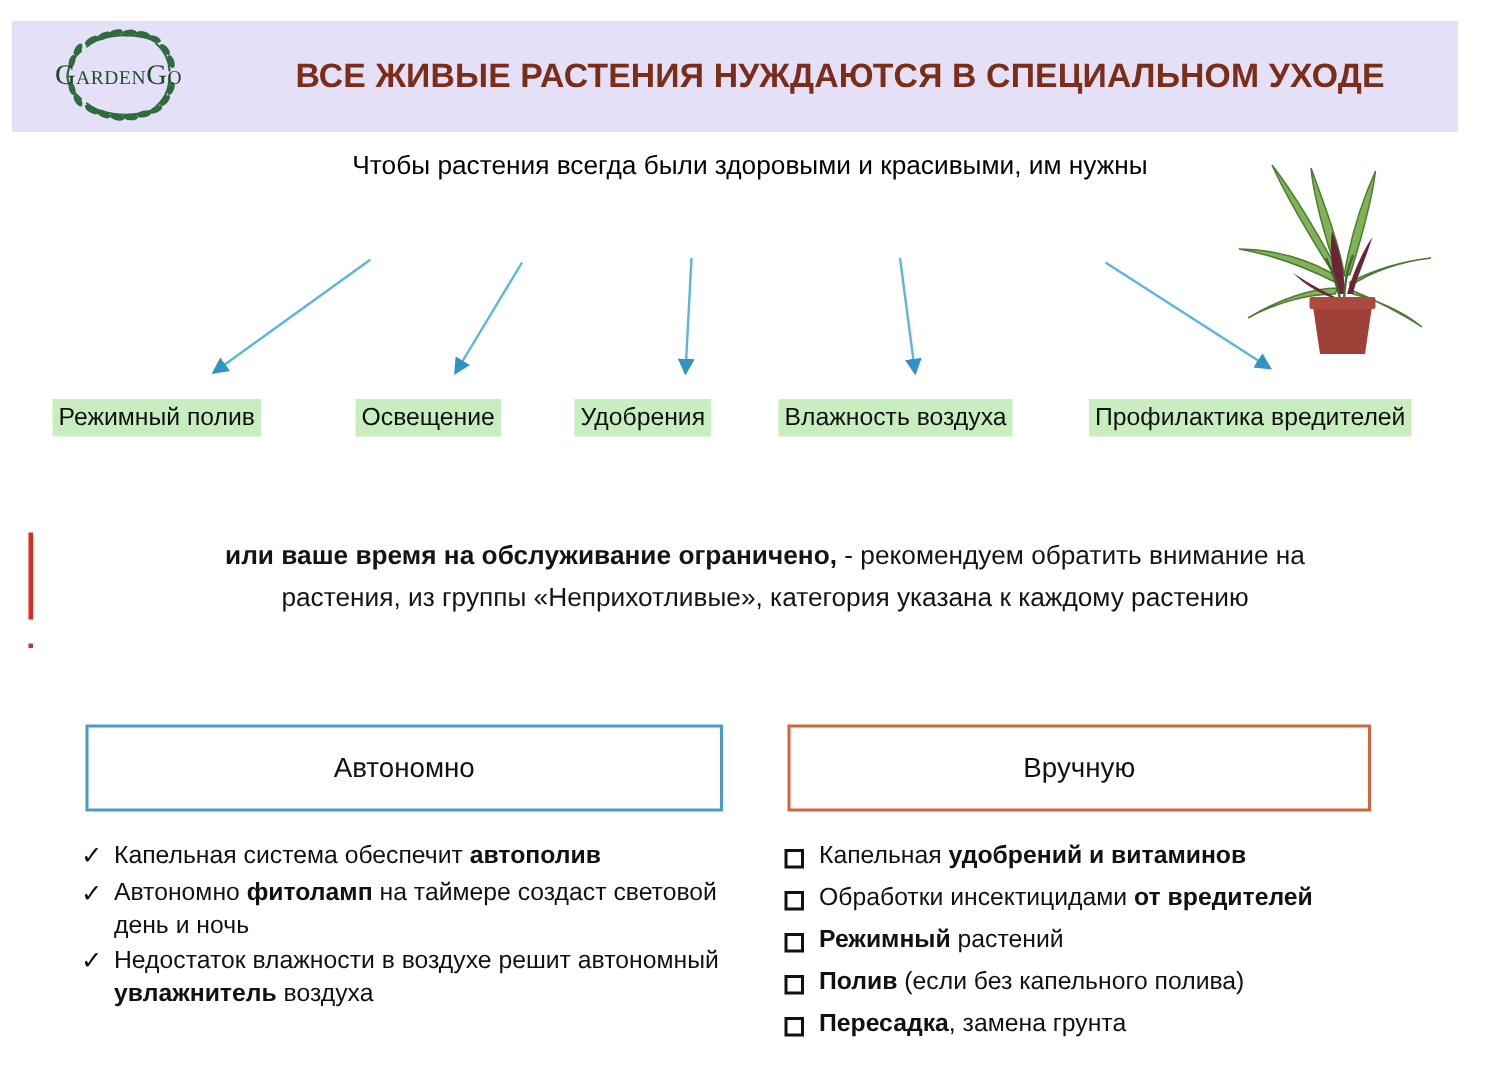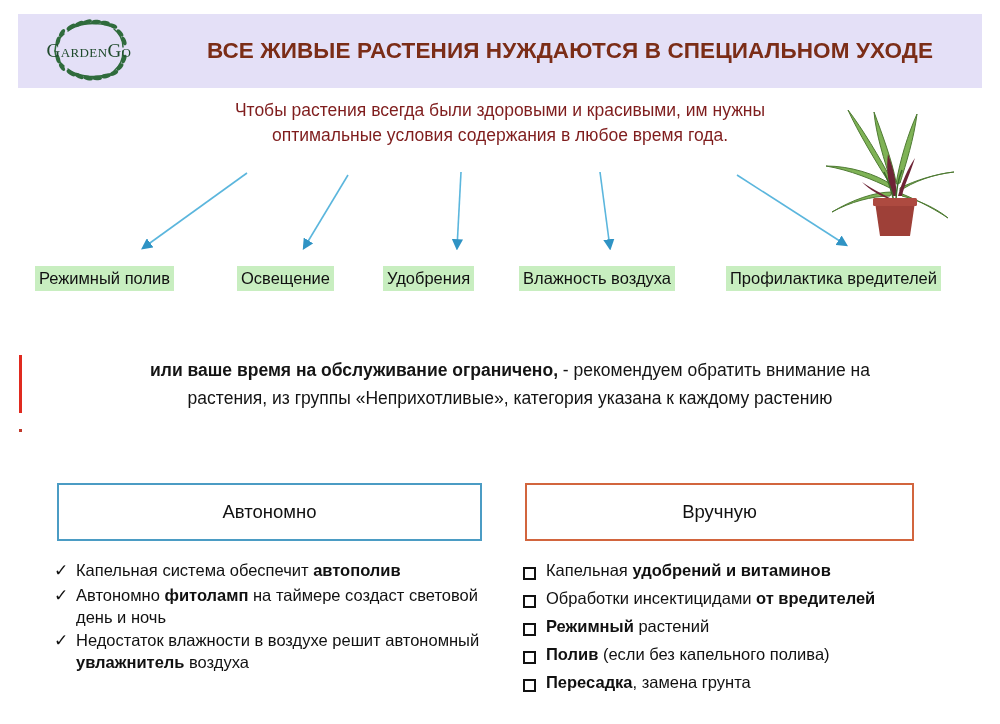--- a/index.html
+++ b/index.html
@@ -6,21 +6,21 @@
   html, body {
     width: 1000px; height: 724px;
     background: #ffffff;
     font-family: "Liberation Sans", "DejaVu Sans", sans-serif;
     overflow: hidden;
   }
   #page { position: relative; width: 1000px; height: 724px; background:#fff; }
 
   
   .header-bar {
-    position: absolute; left: 18px; top: 14px;
+    position: absolute; left: 8px; top: 14px;
     width: 964px; height: 74px;
     background: #e4e0f7;
     display: flex; align-items: center;
   }
   .logo-wrap {
     position: relative;
     width: 140px; height: 74px;
     display: flex; align-items: center; justify-content: center;
     flex: 0 0 140px;
   }
@@ -41,21 +41,21 @@
     color: #7b2d17;
     letter-spacing: .1px;
     white-space: nowrap;
   }
 
   
   .intro {
     position: absolute; left: 150px; top: 98px;
     width: 700px;
     text-align: center;
-    font-size: 17.5px; color: #7f1d1d; line-height: 1.45;
+    font-size: 17.5px; color: #000000; line-height: 1.45;
   }
 
   
   .plant { position: absolute; left: 818px; top: 84px; width: 150px; height: 160px; }
 
   
   .arrows { position: absolute; left: 0; top: 150px; width: 1000px; height: 130px; }
 
   
   .tags { position: absolute; left: 0; top: 266px; width: 852px; height: 26px; padding-left: 45px; }
@@ -145,21 +145,20 @@
           <ellipse cx="86" cy="42" rx="4.5" ry="2.1" transform="rotate(-70 86 42)"></ellipse>
         </g>
       </svg>
       <span class="logo-text">GardenGo</span>
     </div>
     <div class="header-title">ВСЕ ЖИВЫЕ РАСТЕНИЯ НУЖДАЮТСЯ В СПЕЦИАЛЬНОМ УХОДЕ</div>
   </div>
 
   <div class="intro">
     <div>Чтобы растения всегда были здоровыми и красивыми, им нужны</div>
-    <div>оптимальные условия содержания в любое время года.</div>
   </div>
 
   <svg class="plant" viewBox="0 0 150 160">
     <g>
       <g fill="#7fb356" stroke="#4e7a33" stroke-width="1">
         <path d="M72 100 C58 78, 40 48, 30 26 C44 44, 62 74, 74 97 Z"></path>
         <path d="M74 100 C66 76, 58 50, 56 28 C64 50, 74 76, 78 98 Z"></path>
         <path d="M78 100 C82 76, 90 50, 99 30 C96 54, 88 80, 82 99 Z"></path>
         <path d="M72 104 C56 96, 32 86, 8 82 C32 82, 58 90, 74 101 Z"></path>
         <path d="M72 112 C54 112, 32 118, 14 128 C34 116, 56 108, 74 108 Z"></path>

